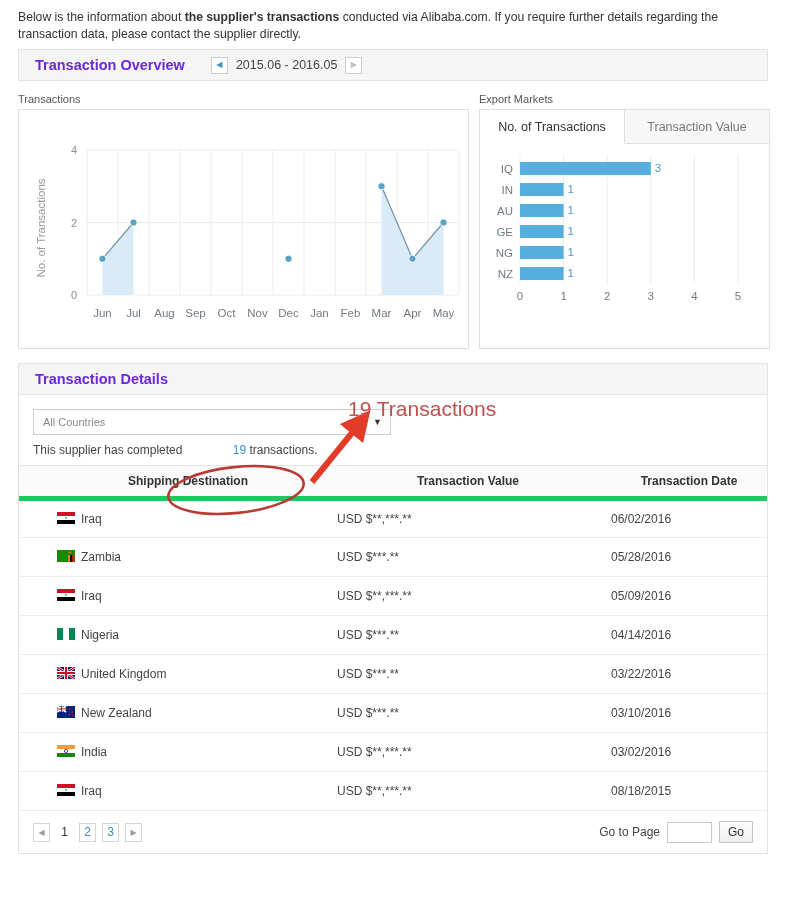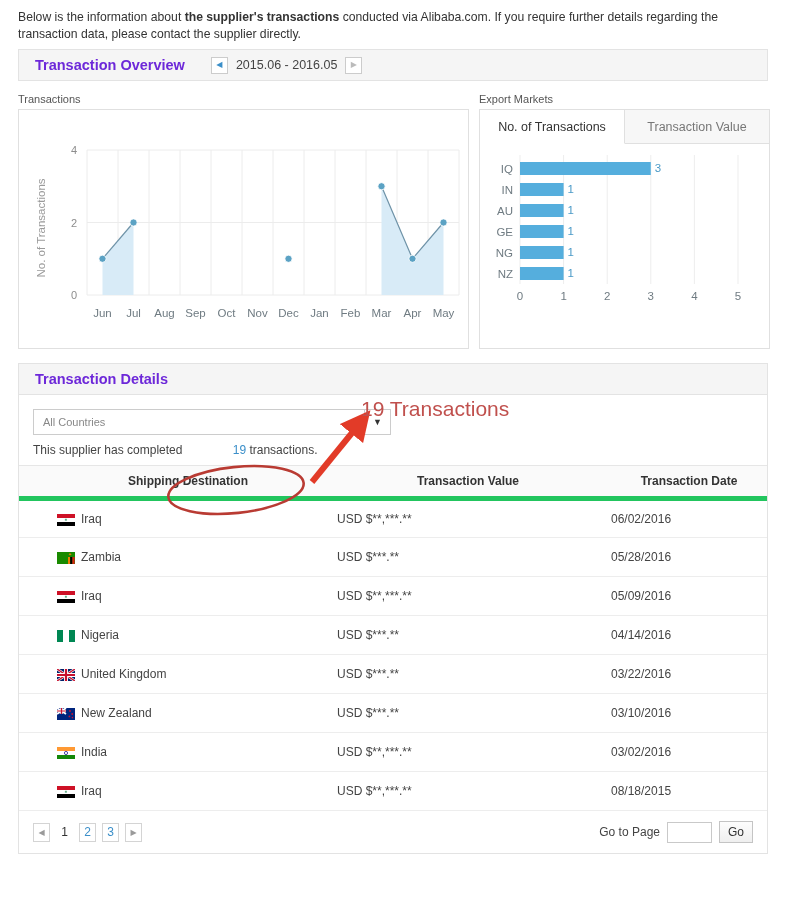--- a/index.html
+++ b/index.html
@@ -151,21 +151,21 @@
     color:#444;
     padding:0;
     vertical-align:middle;
   }
   .c1 { width:300px; padding-left:38px !important; }
   .c2 { width:280px; padding-left:18px !important; }
   .c3 { padding-left:12px !important; }
   thead .c1 { padding-left:38px; }
   thead .c2 { padding-left:18px; }
   thead .c3 { padding-left:12px; }
-  .dest { display:flex; align-items:flex-end; gap:6px; }
+  .dest { display:flex; align-items:flex-start; gap:6px; }
   .flag {
     width:18px; height:12px;
     display:inline-block;
     position:relative;
     overflow:hidden;
     flex:0 0 auto;
     border:0;
   }
 
   
@@ -211,21 +211,21 @@
   }
 
   
   .annot {
     position:absolute;
     left:0; top:0; width:786px; height:920px;
     pointer-events:none;
   }
   .annot-text {
     position:absolute;
-    left:361px; top:397px;
+    left:348px; top:397px;
     font-size:21px;
     color:#c0504d;
     font-family:"Liberation Sans", sans-serif;
     white-space:nowrap;
   }
 </style>
 </head>
 <body>
 
 <div class="page">

